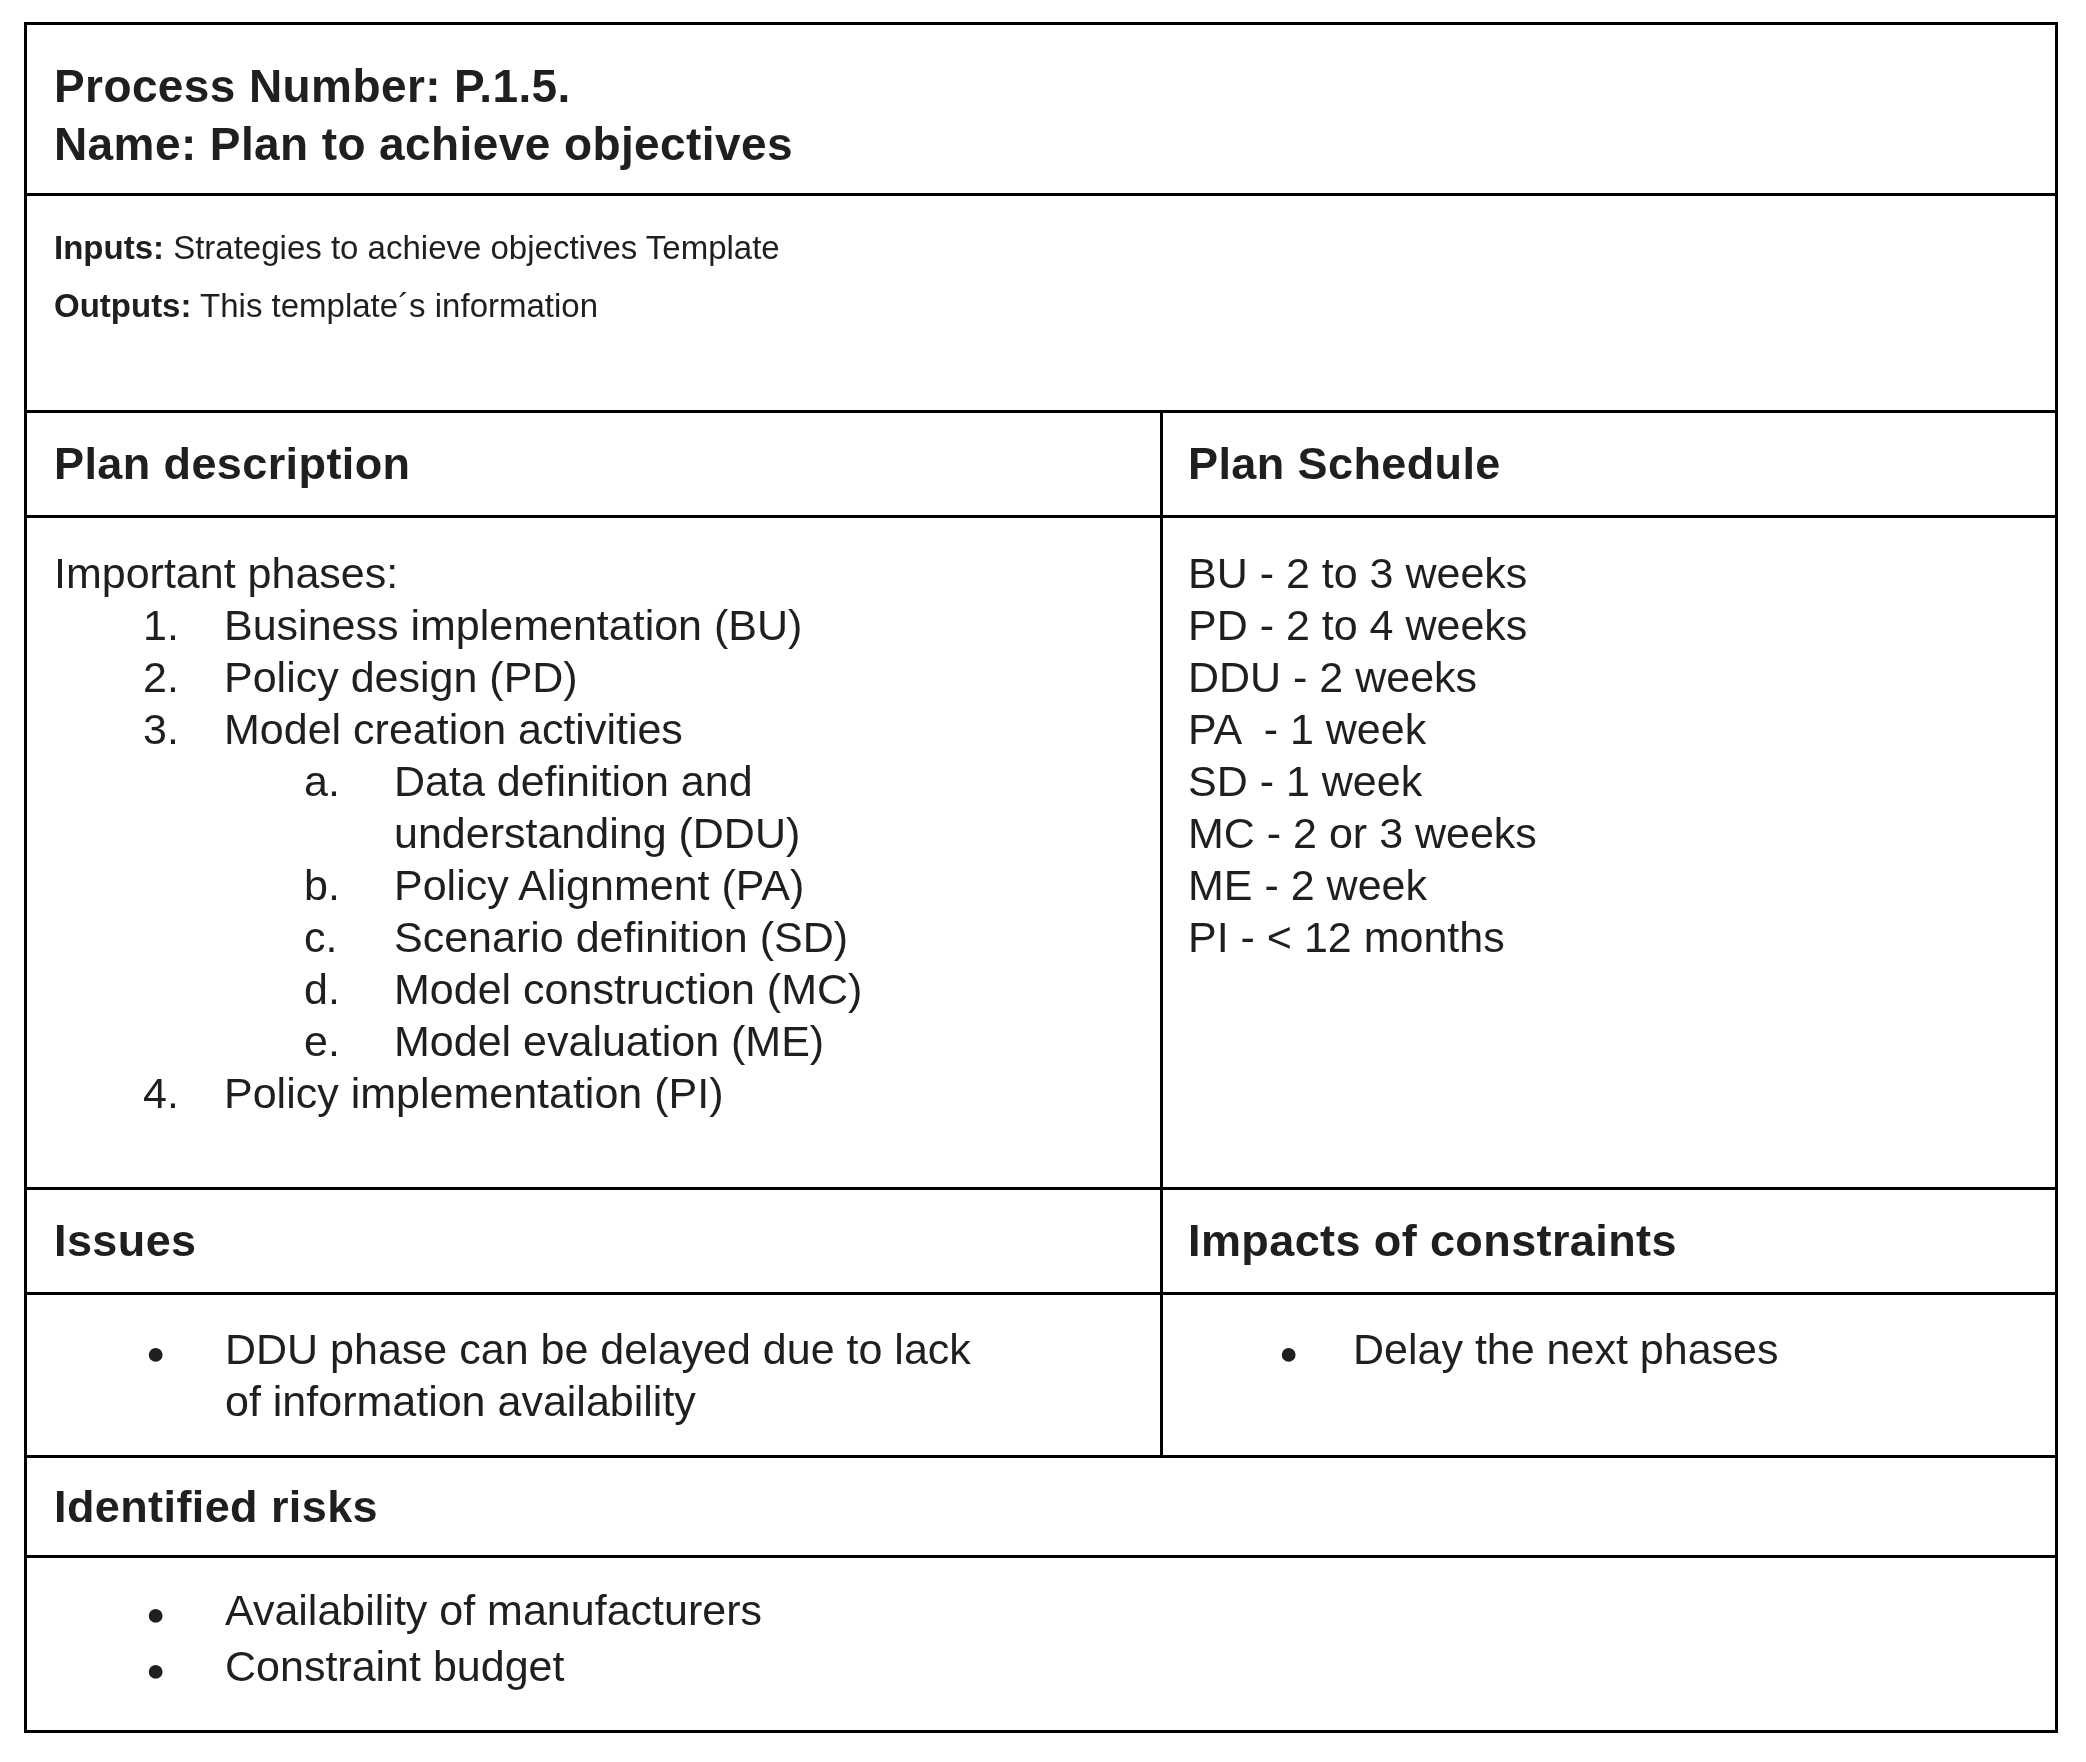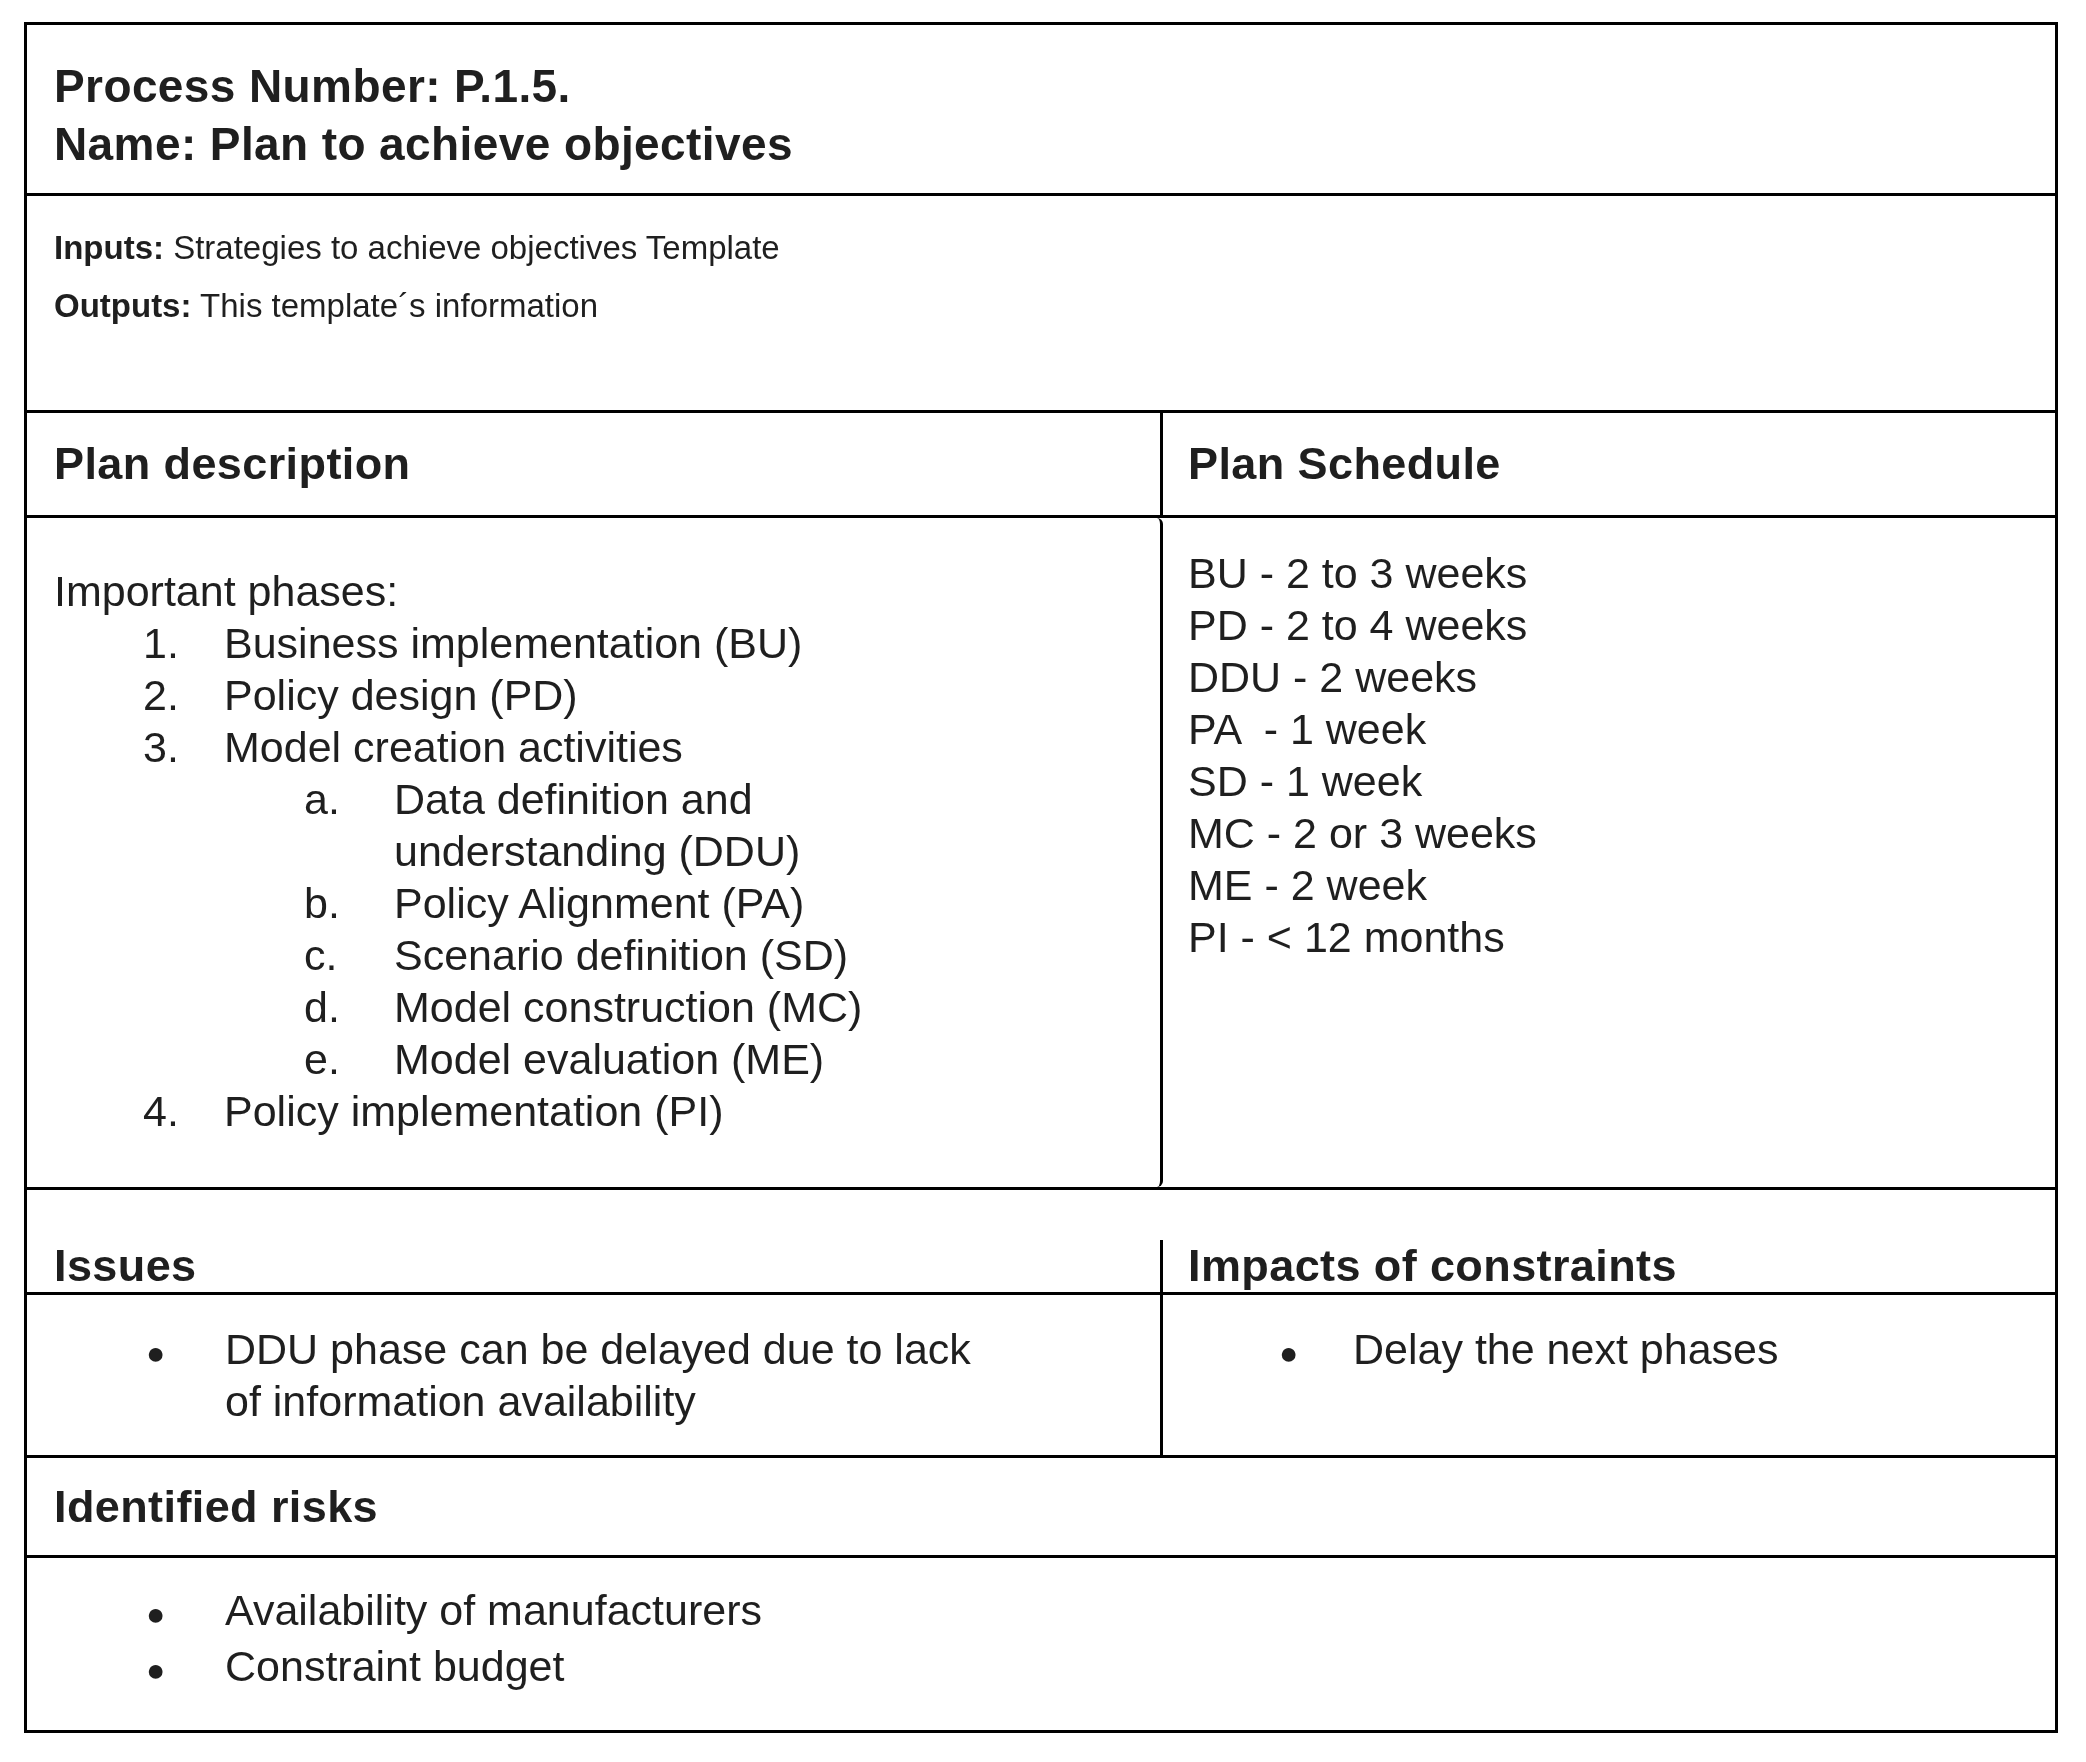--- a/index.html
+++ b/index.html
@@ -23,21 +23,21 @@
     display: flex;
     flex-direction: column;
     background: #ffffff;
   }
   .row { display: flex; box-sizing: border-box; flex-shrink: 0; }
   .row + .row { border-top: 3.6px solid #000000; }
   .r1 { height: 168px; }
   .r2 { height: 217px; }
   .r3 { height: 105px; }
   .r4 { height: 672px; }
-  .r5 { height: 105px; align-items: flex-end; }
+  .r5 { height: 105px; }
   .r6 { height: 163px; }
   .r7 { height: 100px; }
   .r8 { flex: 1; }
   .cell { box-sizing: border-box; overflow: hidden; }
   .cell-left { width: 1136px; border-right: 3.6px solid #000000; }
   .cell-right { flex: 1; }
   .full { width: 100%; }
 
   .title-cell {
     display: flex; flex-direction: column; justify-content: center;
@@ -54,21 +54,21 @@
 
   .hdr-cell {
     display: flex; align-items: center;
     padding-left: 27px;
     font-size: 45px; font-weight: bold;
     letter-spacing: 0.4px;
   }
   .hdr-cell.right-pad { padding-left: 25px; }
 
   .body-cell { font-size: 43px; line-height: 52px; }
-  .desc-cell { padding-top: 47px; border-radius: 6px; }
+  .desc-cell { padding-top: 29px; }
   .desc-intro { padding-left: 27px; }
 
   .li { display: flex; align-items: baseline; }
   .li .marker { flex-shrink: 0; }
   .li.l1 { padding-left: 116px; }
   .li.l1 .marker { width: 81px; }
   .li.l2 { padding-left: 277px; }
   .li.l2 .marker { width: 90px; }
   .li.l2 .txt { max-width: 535px; }
 

